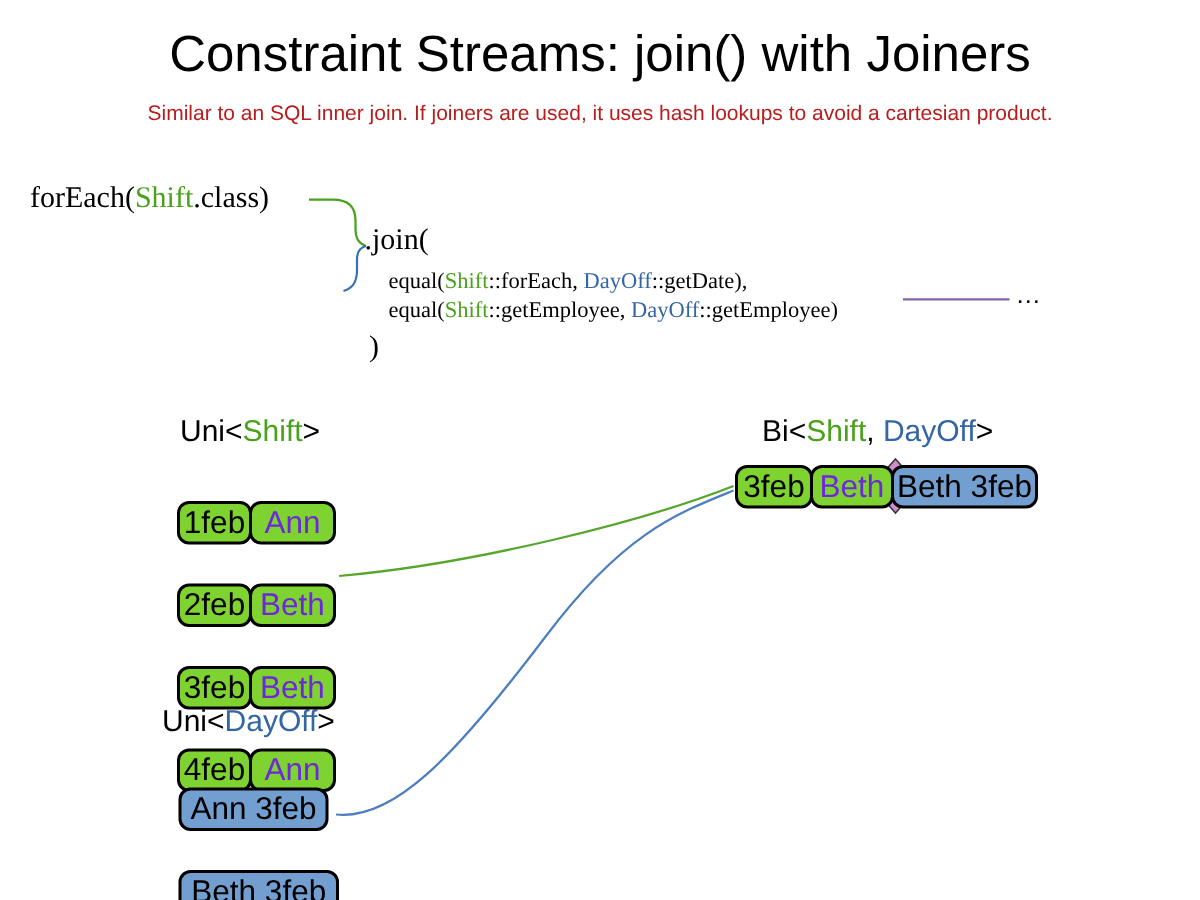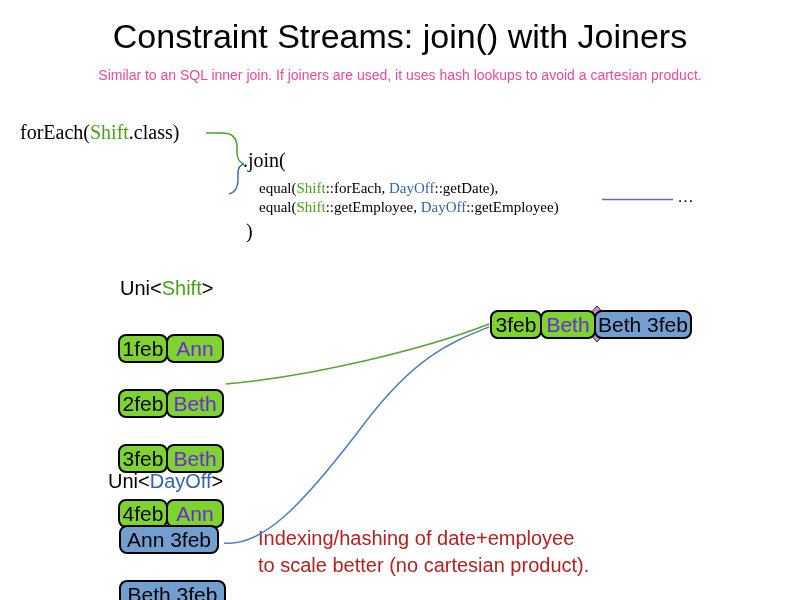--- a/index.html
+++ b/index.html
@@ -3,21 +3,21 @@
 <meta charset="utf-8">
 <style>
   html,body{margin:0;padding:0;background:#fff;}
   #slide{
     position:relative;width:800px;height:600px;background:#ffffff;overflow:hidden;
     font-family:"Liberation Sans",sans-serif;color:#000;
   }
   .abs{position:absolute;}
   .center{left:0;width:800px;text-align:center;}
   #title{top:15px;font-size:34px;line-height:42px;color:#000;}
-  #subtitle{top:66px;font-size:14px;line-height:18px;color:#ec4899;}
+  #subtitle{top:66px;font-size:14px;line-height:18px;color:#b91c1c;}
   .code{position:absolute;white-space:pre;color:#000;font-family:Liberation Serif, serif;}
   .code-lg{font-size:20px;line-height:25px;}
   .code-sm{font-size:15px;line-height:18px;}
   .c-green{color:#4aa21c;}
   .c-blue{color:#3465a4;}
   .c-orange{color:#6d28d9;}
   .label{position:absolute;font-size:20px;line-height:24px;white-space:pre;color:#000;}
   .rowset{position:absolute;display:flex;flex-direction:column;gap:1px;}
   .trow{display:flex;margin-top:25px;}
   .cell{
@@ -89,36 +89,33 @@
     <div class="trow">
       <div class="cell bg-green w-date">3feb</div>
       <div class="cell bg-green w-name c-orange">Beth</div>
     </div>
     <div class="trow">
       <div class="cell bg-green w-date">4feb</div>
       <div class="cell bg-green w-name c-orange">Ann</div>
     </div>
   </div>
 
+  <div class="label" style="left:508px;top:276px"><span>Bi&lt;</span><span class="c-green">Shift</span><span>, </span><span class="c-blue">DayOff</span><span>&gt;</span></div>
 
   <div id="bi-row">
     <div class="cell bg-green w-date">3feb</div>
     <div class="cell bg-green w-name c-orange">Beth</div>
     <div class="cell bg-blue w-pair">Beth 3feb</div>
   </div>
 
   <div class="label" style="left:108px;top:469px"><span>Uni&lt;</span><span class="c-blue">DayOff</span><span>&gt;</span></div>
 
   <div class="rowset" style="left:119px;top:500px">
     <div class="trow">
       <div class="cell bg-blue" style="width:100px">Ann 3feb</div>
     </div>
     <div class="trow">
       <div class="cell bg-blue" style="width:107px">Beth 3feb</div>
     </div>
   </div>
 
-  <div class="abs" id="annotation">
-    <div>Indexing/hashing of date+employee</div>
-    <div>to scale better (no cartesian product).</div>
-  </div>
 
 </div>
 
 </body></html>

